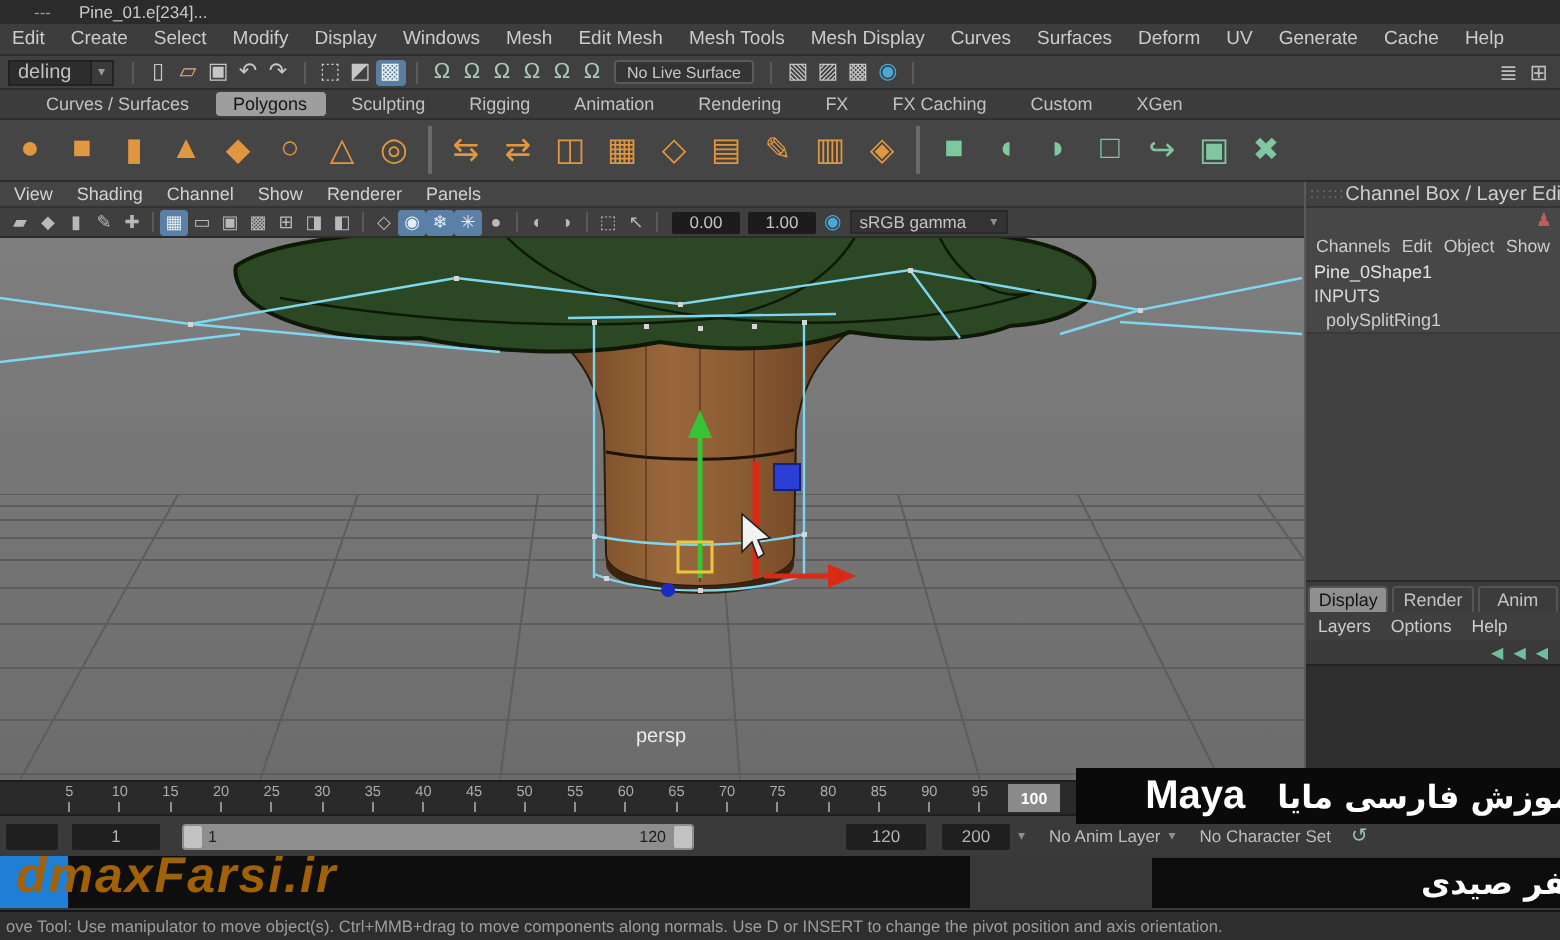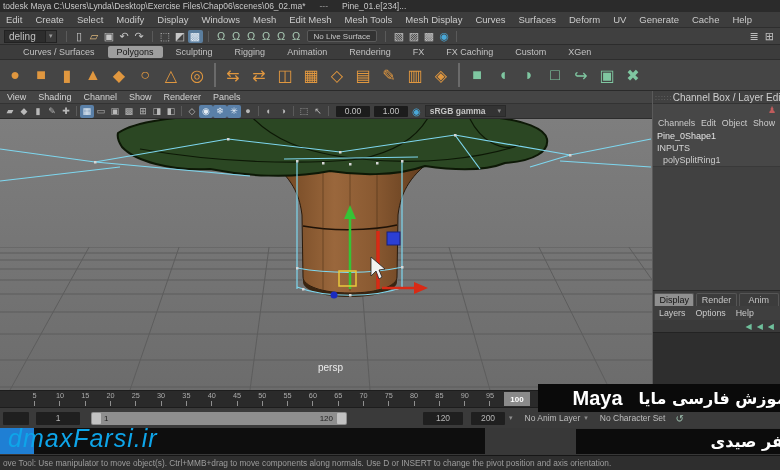--- a/index.html
+++ b/index.html
@@ -64,21 +64,21 @@
   .vpi { width:14px; height:13px; display:flex; align-items:center; justify-content:center;
          color:#b9b9b9; font-size:9px; }
   .vpi.lit { background:#5a80a8; border-radius:2px; color:#e4ecf4; }
   .vpi.div { width:1px; height:10px; background:#5a5a5a; margin:0 3px; font-size:0; }
   .vp-fields { display:flex; align-items:center; gap:4px; margin-left:4px; }
   .vp-field { background:#1c1c1c; color:#c4c4c4; font-size:8.5px; width:34px; text-align:center;
               height:11px; line-height:11px; border-radius:1px; }
   .vp-blue { color:#49a8d8; font-size:10px; }
   .vp-dd { display:flex; align-items:center; background:#333; height:12px; padding:0 4px; gap:12px;
            border:1px solid #2a2a2a; }
-  .vp-dd .ddtxt { color:#c4c4c4; font-size:8.5px;font-weight:bold; }
+  .vp-dd .ddtxt { color:#c4c4c4; font-size:8.5px; }
   .vp-dd .ddcaret { color:#8e8e8e; font-size:7px; }
   .scene { flex:1; display:block; }
 
   
   .right-panel { width:128px; background:#474747; border-left:1px solid #5a5a5a;
                  display:flex; flex-direction:column; }
   .cb-header { height:13px; background:#414141; display:flex; align-items:center;
                justify-content:space-between; padding:0 2px; border-bottom:1px solid #333; }
   .cb-header .grip { color:#777; font-size:7px; letter-spacing:1px; }
   .cb-title { color:#cfcfcf; font-size:10px; white-space:nowrap; }
@@ -144,30 +144,29 @@
   .overlay-title .fa { color:#fff; font-weight:bold; font-size:16px;
                        font-family:"DejaVu Sans", sans-serif; white-space:nowrap; }
   .overlay-title .en { color:#fff; font-weight:bold; font-size:20px; white-space:nowrap; }
   .author-bar { position:absolute; top:429px; left:576px; right:-26px; height:25px; background:#0c0c0c;
                 display:flex; align-items:center; direction:rtl; padding-right:2px; }
   .author-bar .fa { color:#fff; font-weight:bold; font-size:16px;
                     font-family:"DejaVu Sans", sans-serif; white-space:nowrap; }
   .wm-bar { position:absolute; top:428px; left:0; width:485px; height:26px; background:#0e0e0e;
             overflow:hidden; }
   .wm-blue { position:absolute; left:0; top:0; width:34px; height:100%; background:#1f7fd4; }
-  .wm-text { position:absolute; left:8px; top:-4px; color:#0ea5e9; font-size:25px; font-weight:normal;
+  .wm-text { position:absolute; left:8px; top:-4px; color:#a16207; font-size:25px; font-weight:bold;
              font-style:italic; letter-spacing:1px; }
 </style>
 </head>
 <body>
 
 <div id="app">
 
   <div class="titlebar">
-    <span>todesk Maya C:\Users\Lynda\Desktop\Exercise Files\Chap06\scenes\06_02.ma*</span>
     <span class="sep">---</span>
     <span>Pine_01.e[234]...</span>
   </div>
 
   <div class="menubar">
 
   <span class="menu-item">Edit</span>
       <span class="menu-item">Create</span>
       <span class="menu-item">Select</span>
       <span class="menu-item">Modify</span>

